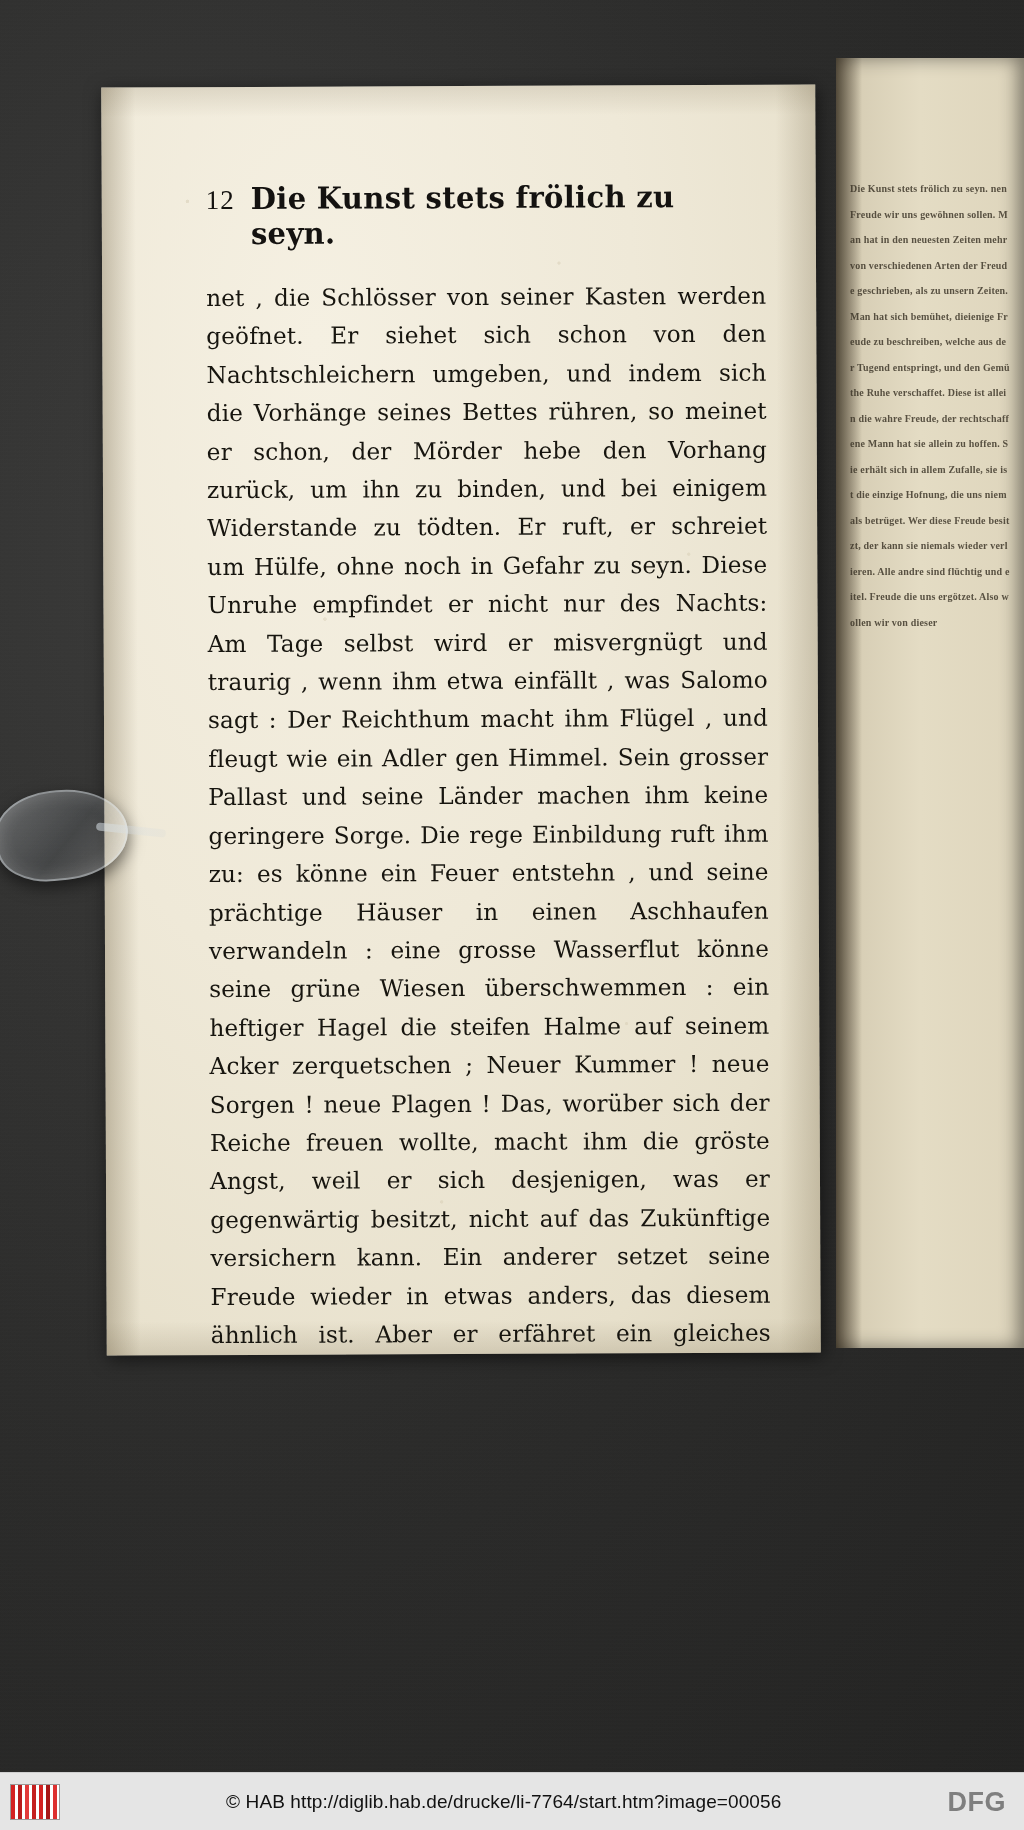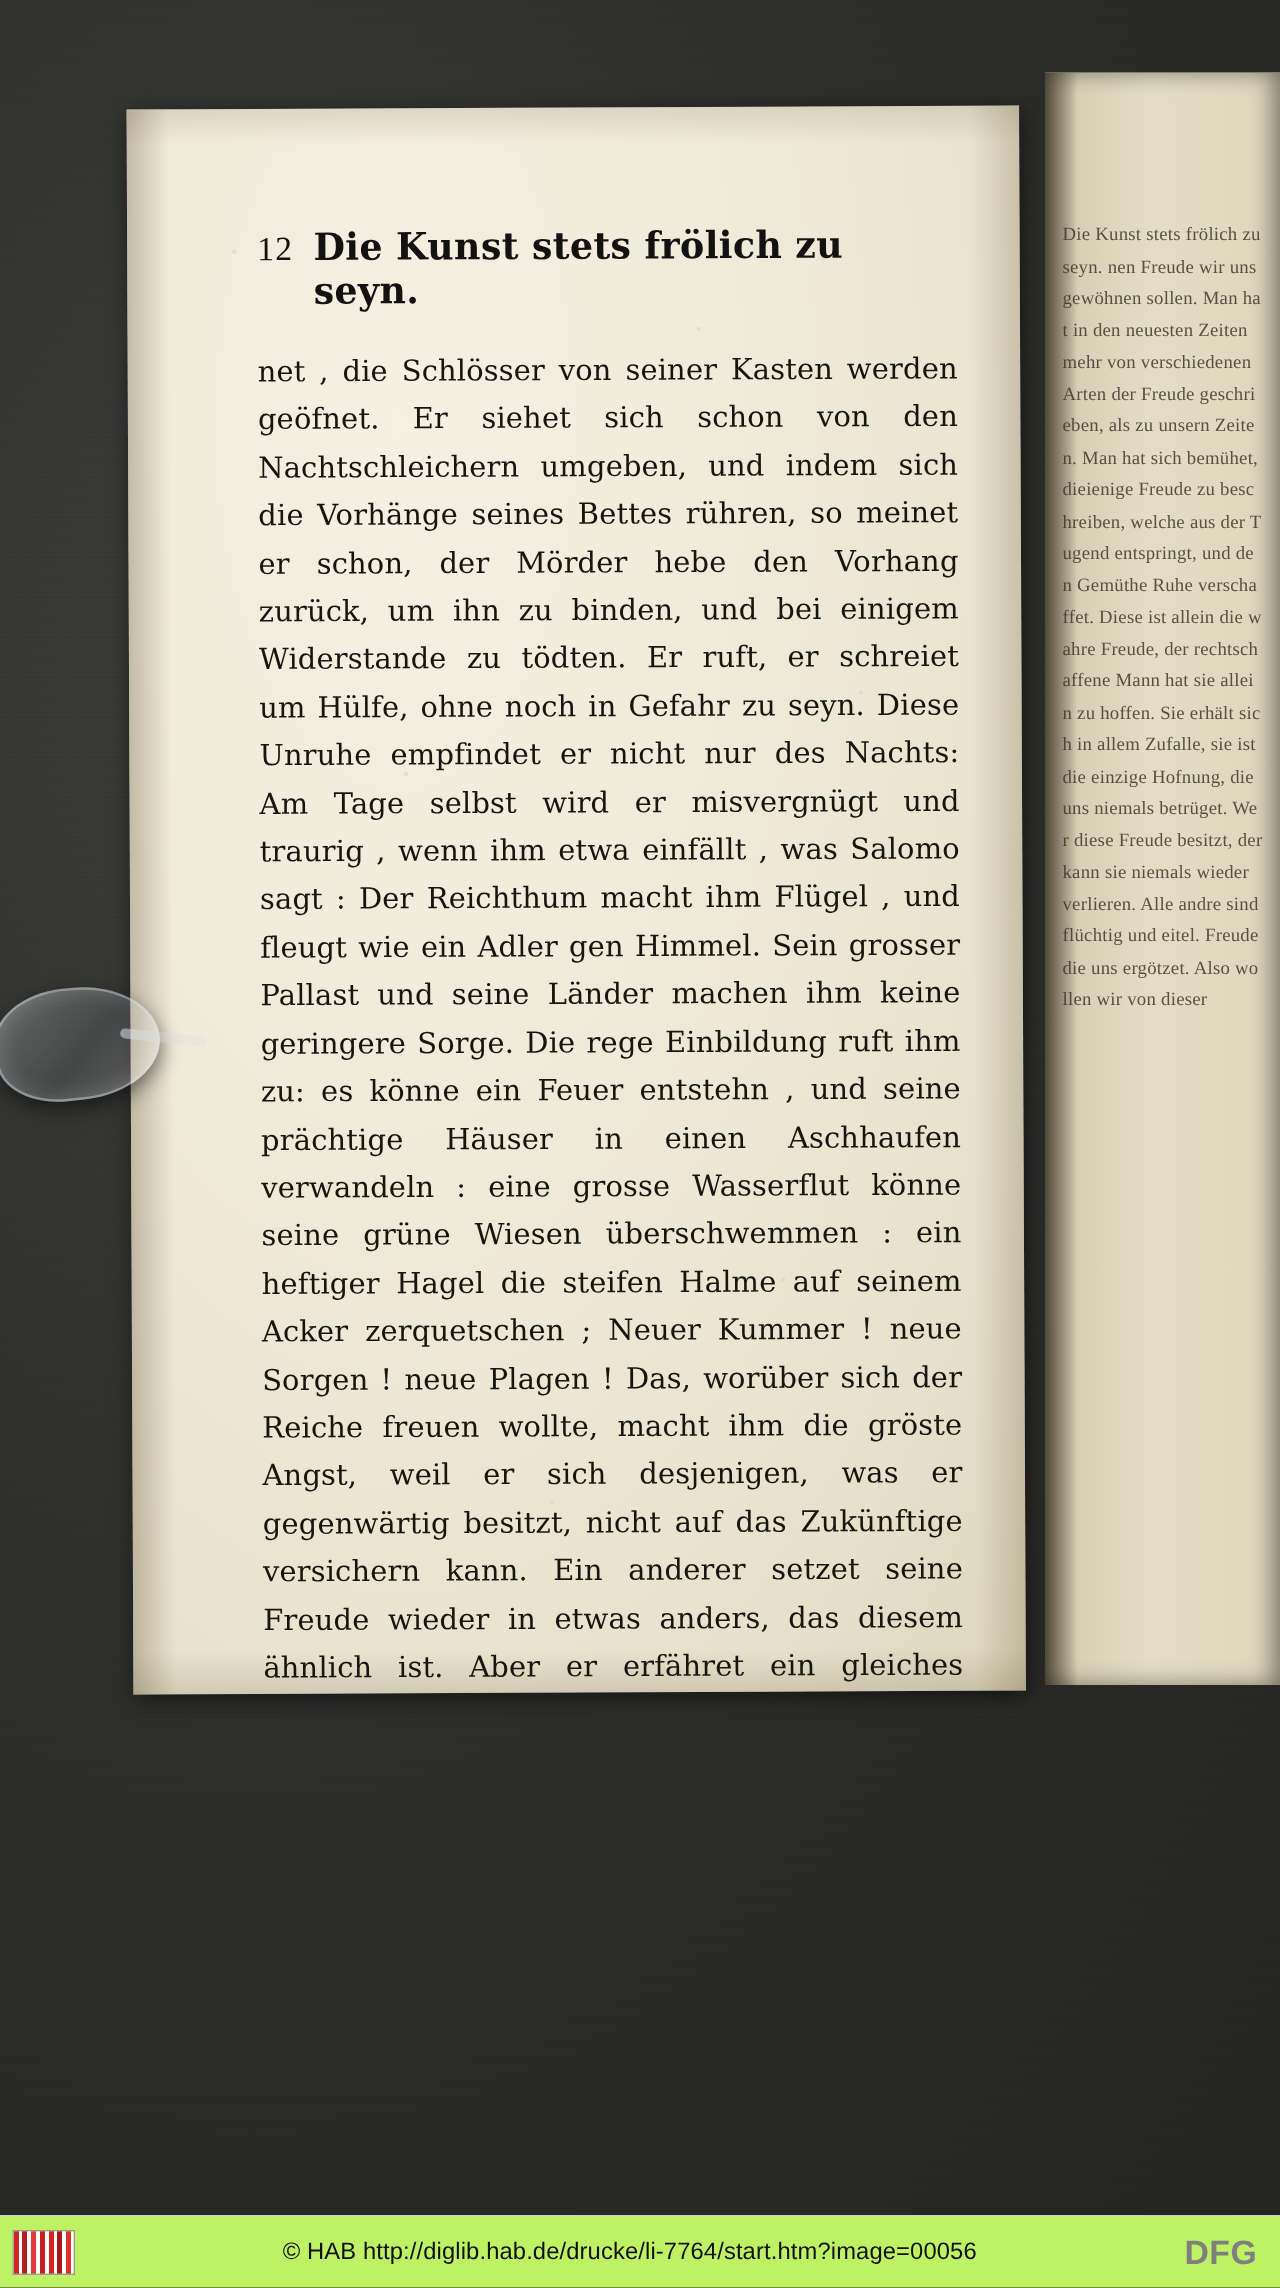--- a/index.html
+++ b/index.html
@@ -43,27 +43,28 @@
     box-shadow: -6px 0 18px rgba(0,0,0,.45) inset;
     overflow: hidden;
   }
   .facing-page .fp-text {
     position: absolute;
     left: 14px;
     top: 118px;
     width: 160px;
     color: #3a3326;
     font-family: "Liberation Serif", serif;
-    font-size: 15px;
+    font-size: 10px;
     line-height: 25.5px;
     letter-spacing: .2px;
     opacity: .82;
     overflow: hidden;
     height: 1020px;
     word-break: break-all;
+    font-weight: bold;
   }
   .facing-page .fp-gutter {
     position: absolute;
     left: 0; top: 0; bottom: 0;
     width: 26px;
     background: linear-gradient(90deg, rgba(40,32,20,.65), rgba(120,105,80,0) 100%);
   }
 
   
   .page {
@@ -168,21 +169,21 @@
     transform: rotate(6deg);
   }
 
   
   .footer {
     position: absolute;
     left: 0;
     top: 1772px;
     width: 1024px;
     height: 58px;
-    background: #bef264;
+    background: #e5e5e5;
     display: flex;
     align-items: center;
     border-top: 1px solid #cfcfcf;
   }
   .footer-colorbar {
     width: 48px;
     height: 34px;
     margin-left: 10px;
     background: repeating-linear-gradient(90deg,
       #d32222 0 4px, #ffffff 4px 7px, #b81c1c 7px 11px, #ffffff 11px 14px,

